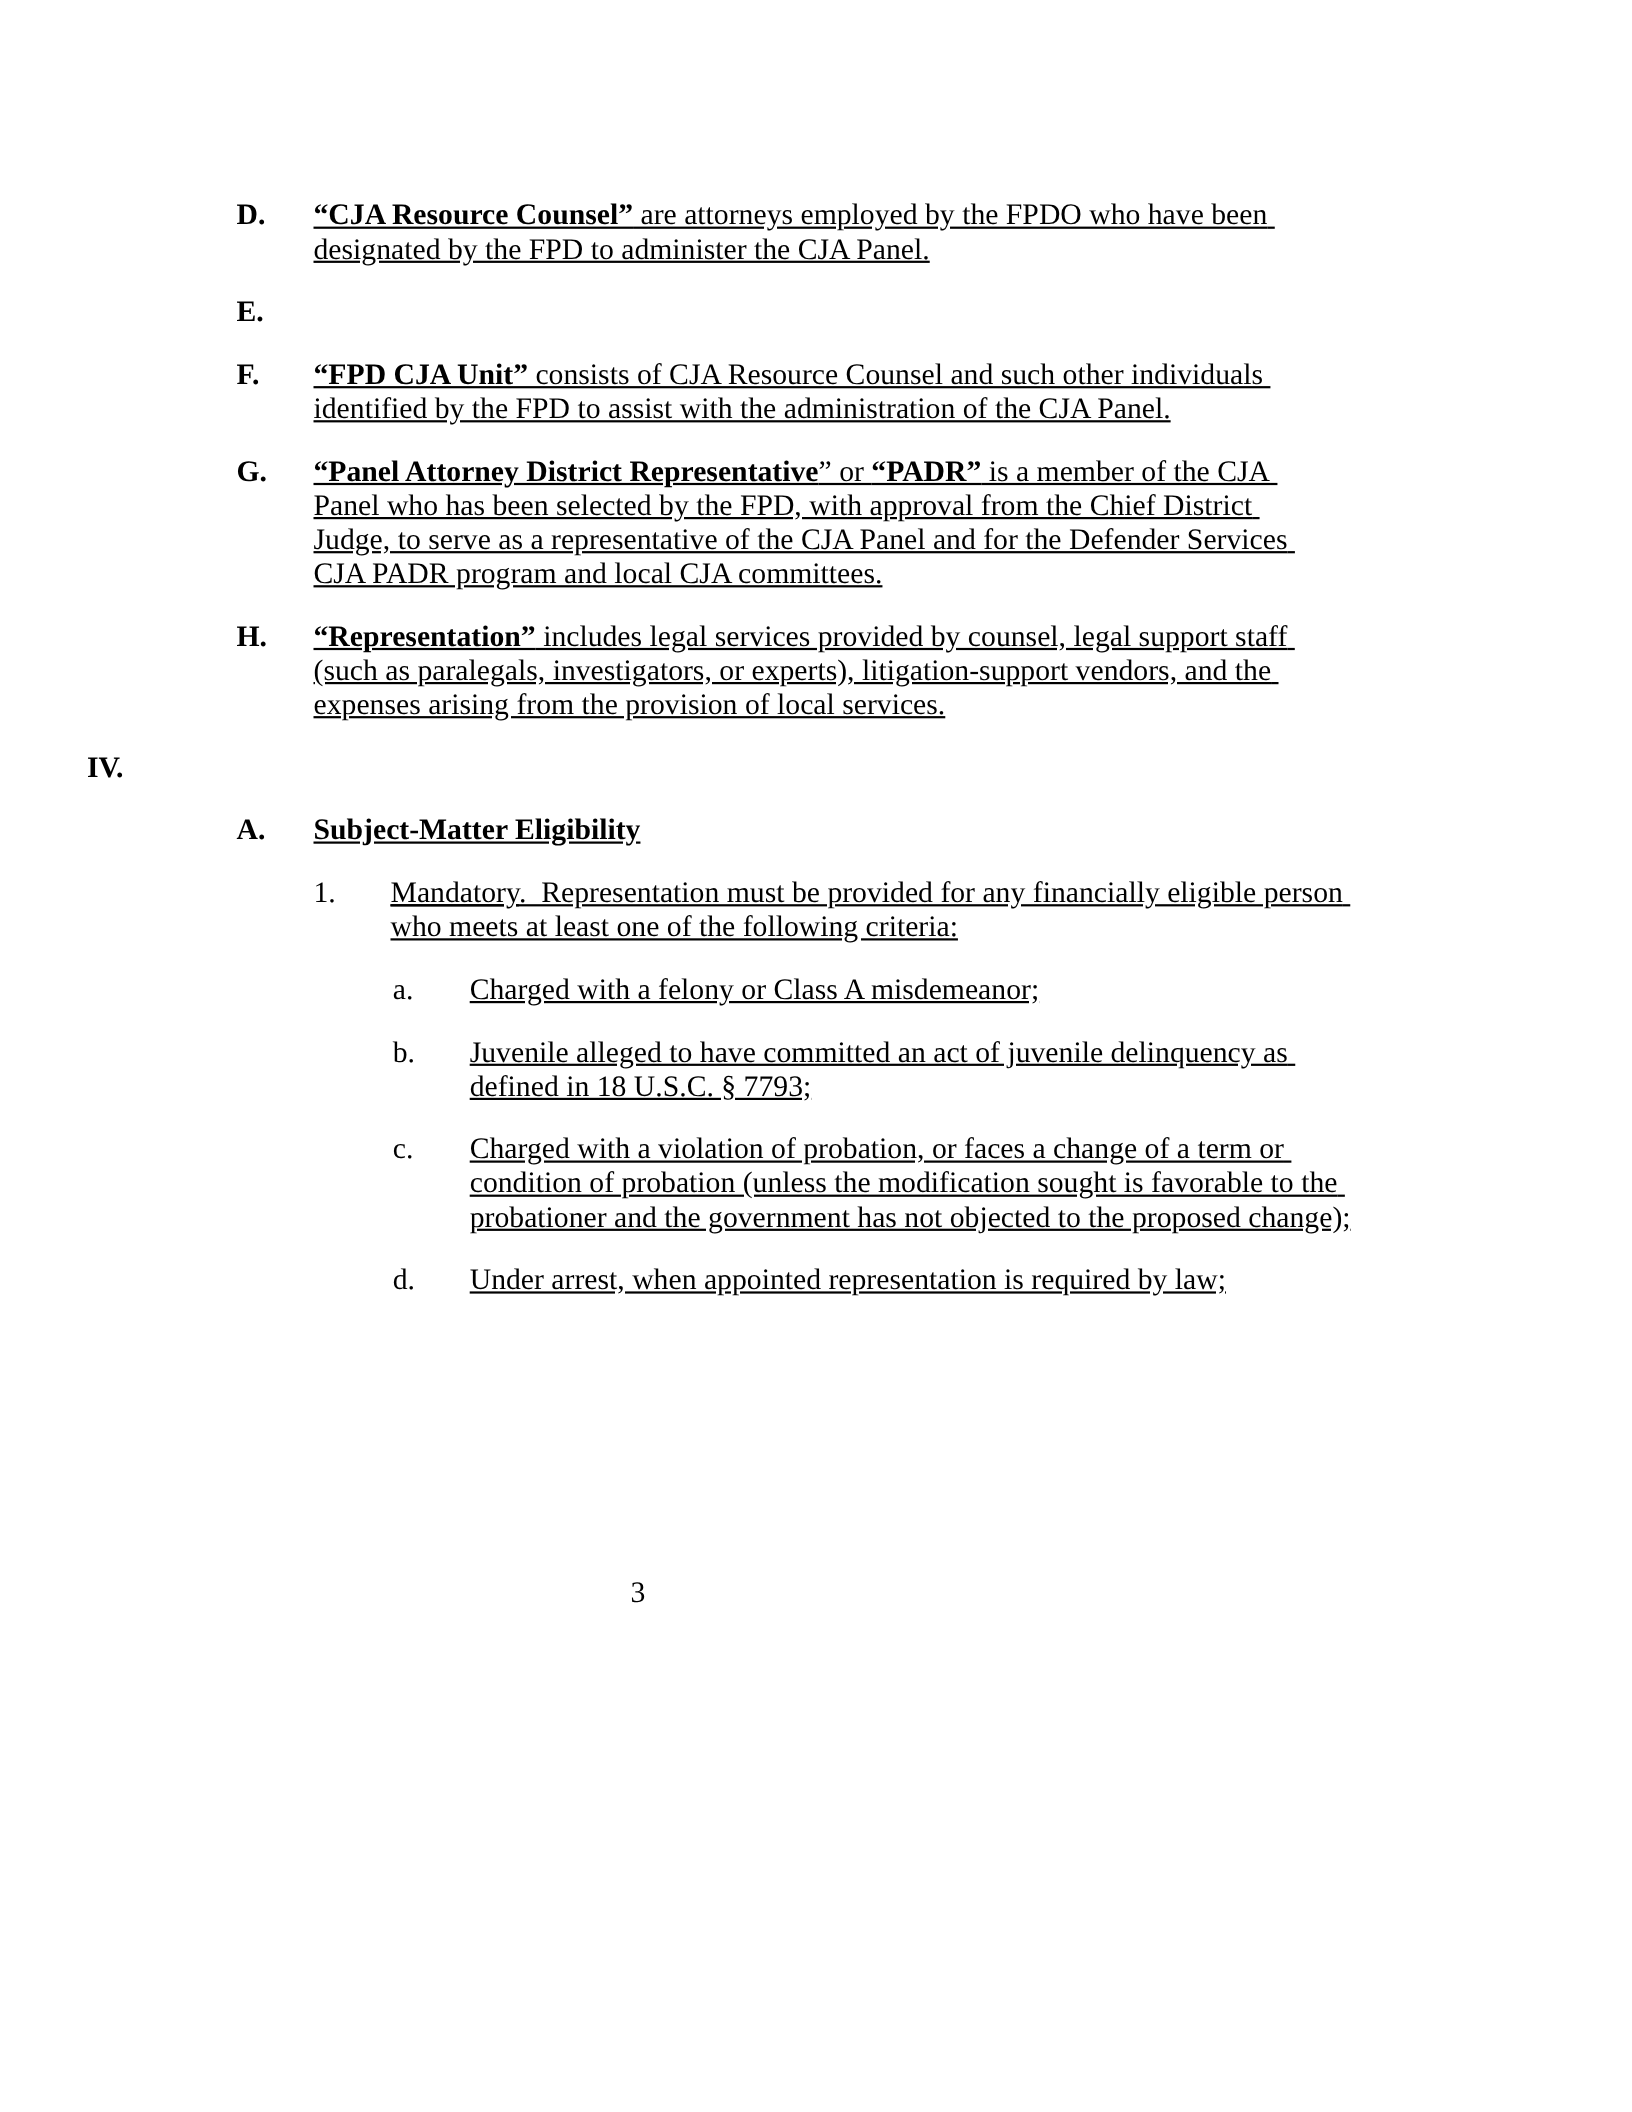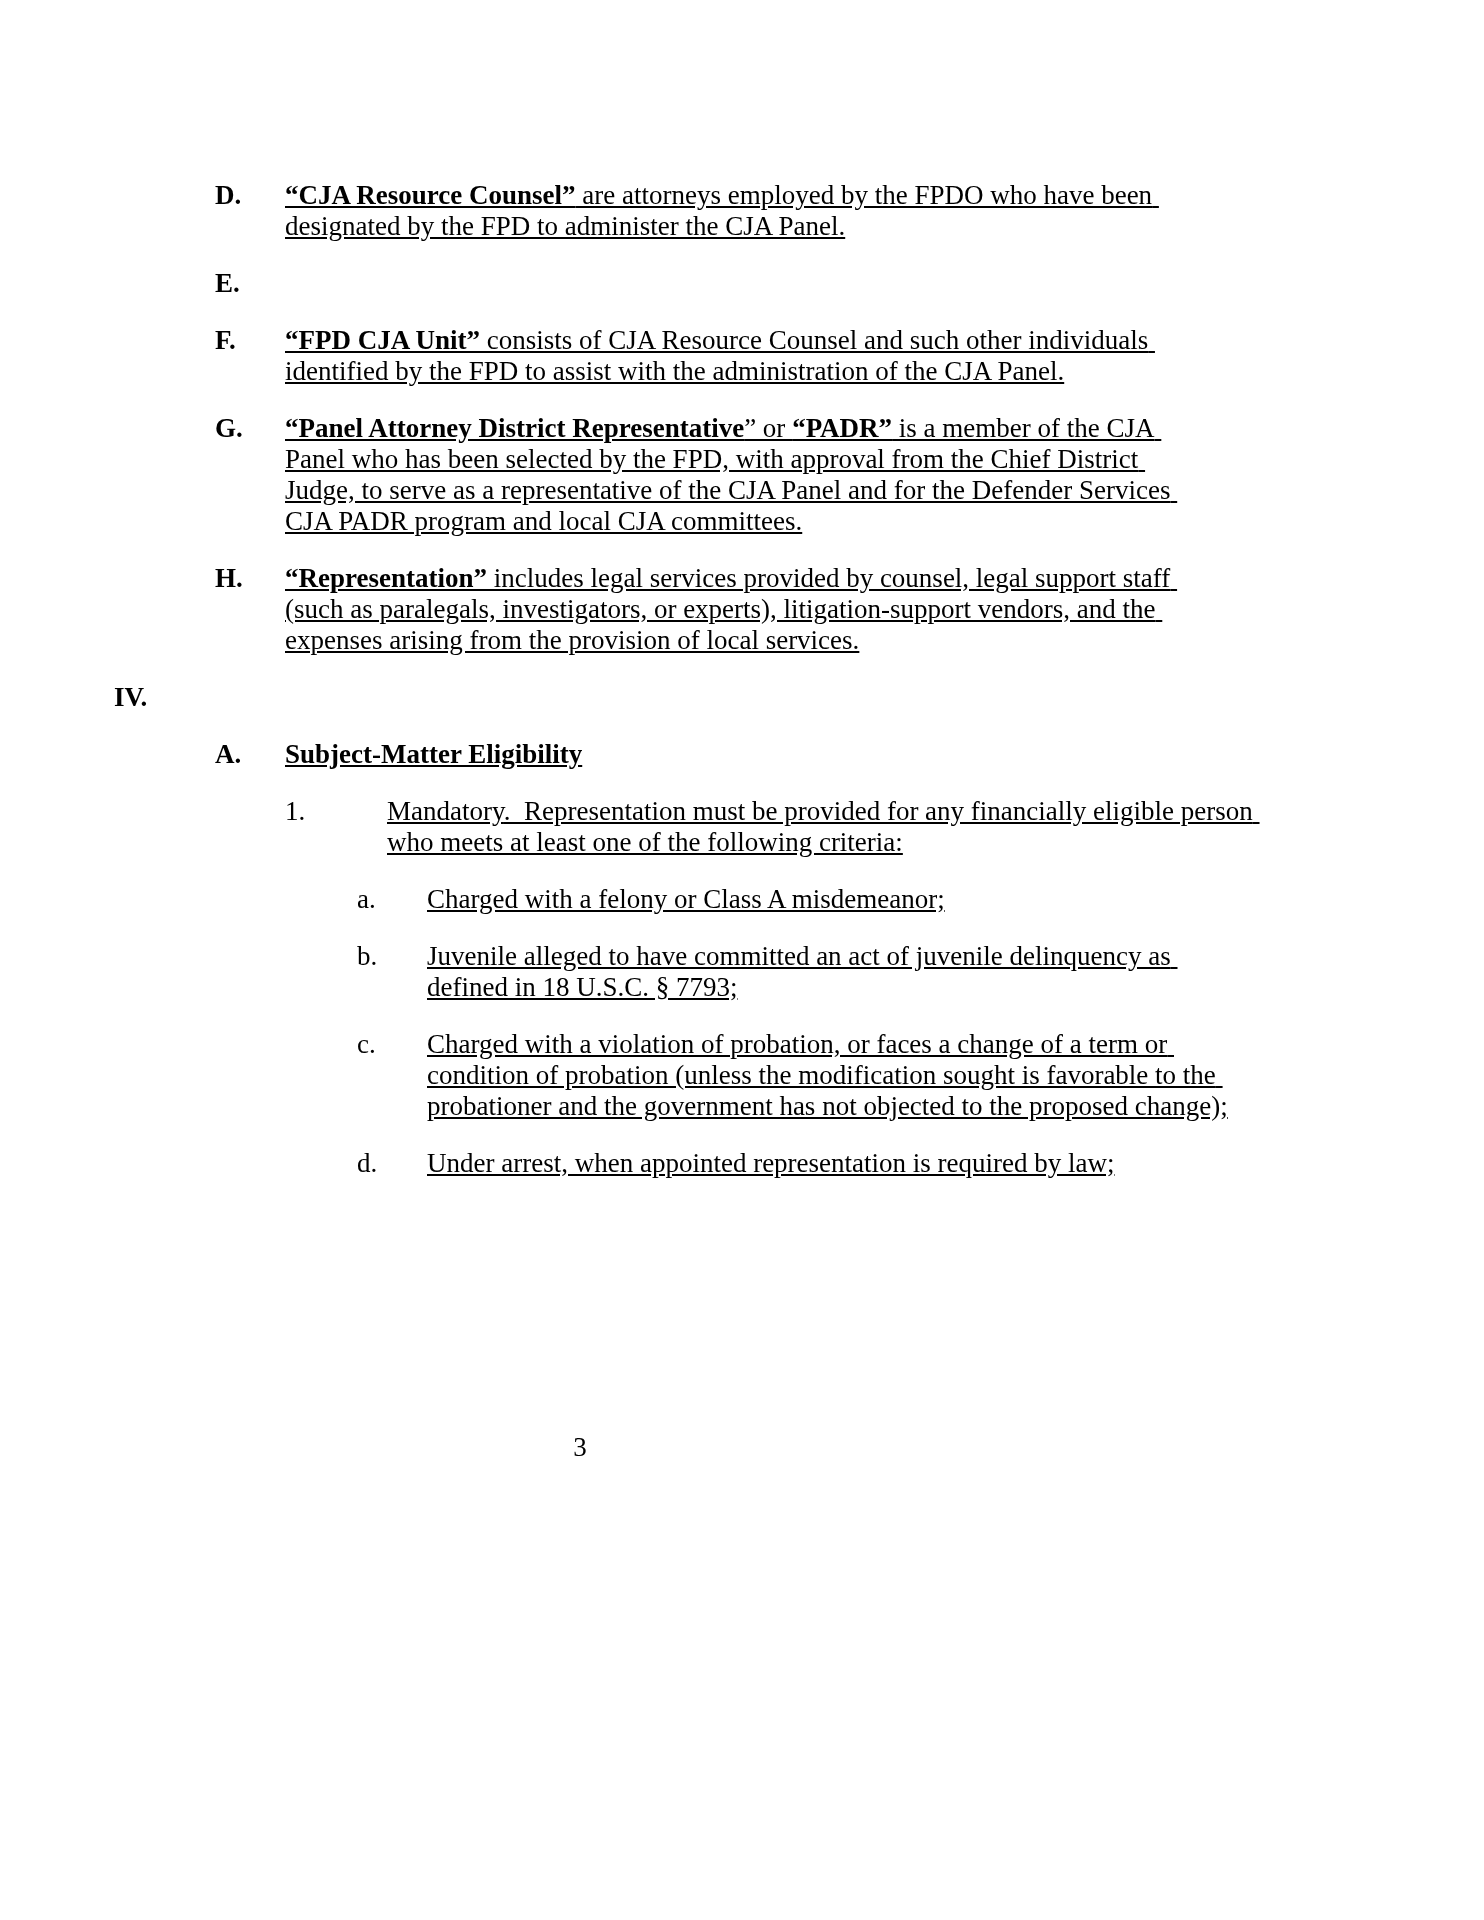--- a/index.html
+++ b/index.html
@@ -35,28 +35,28 @@
     white-space: pre-wrap;
   }
   .txt {
     flex: none;
     white-space: pre-wrap;
     text-decoration: underline;
   }
   .bold { font-weight: bold; }
   .ul { text-decoration: underline; }
 
-  .ml1 { margin-left: 114px; }  
+  .ml1 { margin-left: 79px; }  
   .ml2 { margin-left: 215px; }  
   .ml3 { margin-left: 285px; }  
   .ml4 { margin-left: 357px; }  
 
   .p-def .txt  { width: 920px; }
   .p-head .txt { width: 1000px; }
-  .p-item .txt { width: 880px; margin-left: 32px; }
+  .p-item .txt { width: 880px; }
   .p-crit .txt { width: 820px; }
 
   .page-number {
     position: absolute;
     top: 1432px;
     left: 560px;
     width: 40px;
     text-align: center;
   }
 </style>

